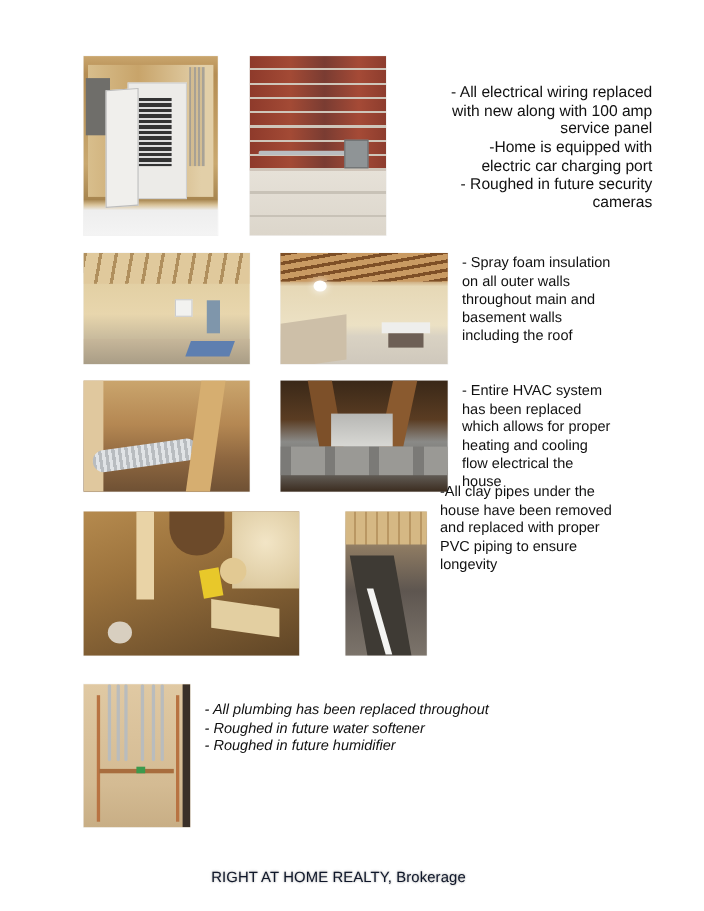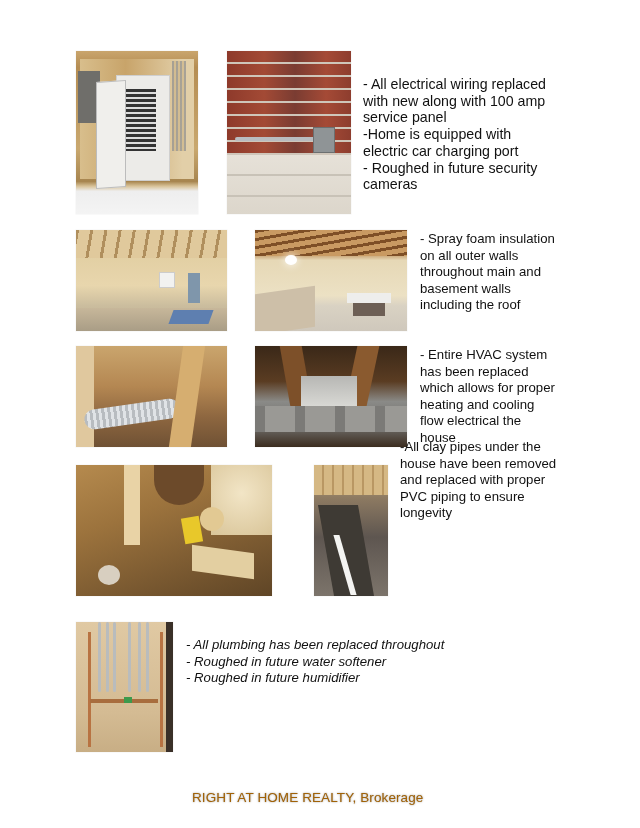--- a/index.html
+++ b/index.html
@@ -1,20 +1,20 @@
 <!DOCTYPE html>
 <html><head>
 <meta charset="utf-8">
 <style>
   html, body { margin:0; padding:0; background:#ffffff; }
   body { width:640px; height:828px; position:relative; overflow:hidden; font-family:"Liberation Sans", sans-serif; color:#111; }
   .photo { position:absolute; overflow:hidden; }
   .txt { position:absolute; font-size:13.2px; line-height:16.6px; color:#111; white-space:pre-line; }
   .txt.big { font-size:14.2px; line-height:16.7px; }
-  .footer { position:absolute; left:192px; top:790px; font-size:13.5px; color:#a16207; letter-spacing:0.1px;
+  .footer { position:absolute; left:192px; top:790px; font-size:13.5px; color:#0f172a; letter-spacing:0.1px;
             text-shadow:0 0 1px #bbb, 0 0 2px #ccc, 0 0 3px #d8d8d8; }
 
   
   .p1 { left:76px; top:51px; width:122px; height:163px;
         background:linear-gradient(180deg,#c9a56d 0%,#b58d53 10%,#c9a86f 60%,#a7854f 80%,#d9c39a 83%,#eee 86%,#f4f4f4 100%); }
   .p1 .frame { position:absolute; left:4px; top:8px; width:114px; height:120px; background:linear-gradient(90deg,#d8be8c,#c8a46a 40%,#e2cfa8 90%); }
   .p1 .meter { position:absolute; left:2px; top:20px; width:22px; height:52px; background:#6f6e6a; }
   .p1 .panel { position:absolute; left:40px; top:24px; width:52px; height:104px; background:#ecebe8; border:1px solid #cfcfcf; }
   .p1 .breakers { position:absolute; left:50px; top:38px; width:30px; height:62px; background:repeating-linear-gradient(180deg,#333 0 3px,#ddd 3px 5px); }
   .p1 .door { position:absolute; left:20px; top:30px; width:28px; height:105px; background:#f0efec; transform:skewY(-4deg); border:1px solid #bcbcbc; }
@@ -103,21 +103,21 @@
   <div class="panel"></div>
     <div class="breakers"></div>
     <div class="door"></div>
 </div>
 <div class="photo p2">
   <div class="brick"></div>
     <div class="block"></div>
     <div class="conduit"></div>
     <div class="box"></div>
 </div>
-<div class="txt big" style="left:363px; top:76px; width:230px;">- All electrical wiring replaced
+<div class="txt big" style="left:363px; top:76px; width:230px;text-align:right;">- All electrical wiring replaced
 with new along with 100 amp
 service panel
 -Home is equipped with
 electric car charging port
 - Roughed in future security
 cameras</div>
 
 <div class="photo p3">
   <div class="ceil"></div>
     <div class="win"></div>

